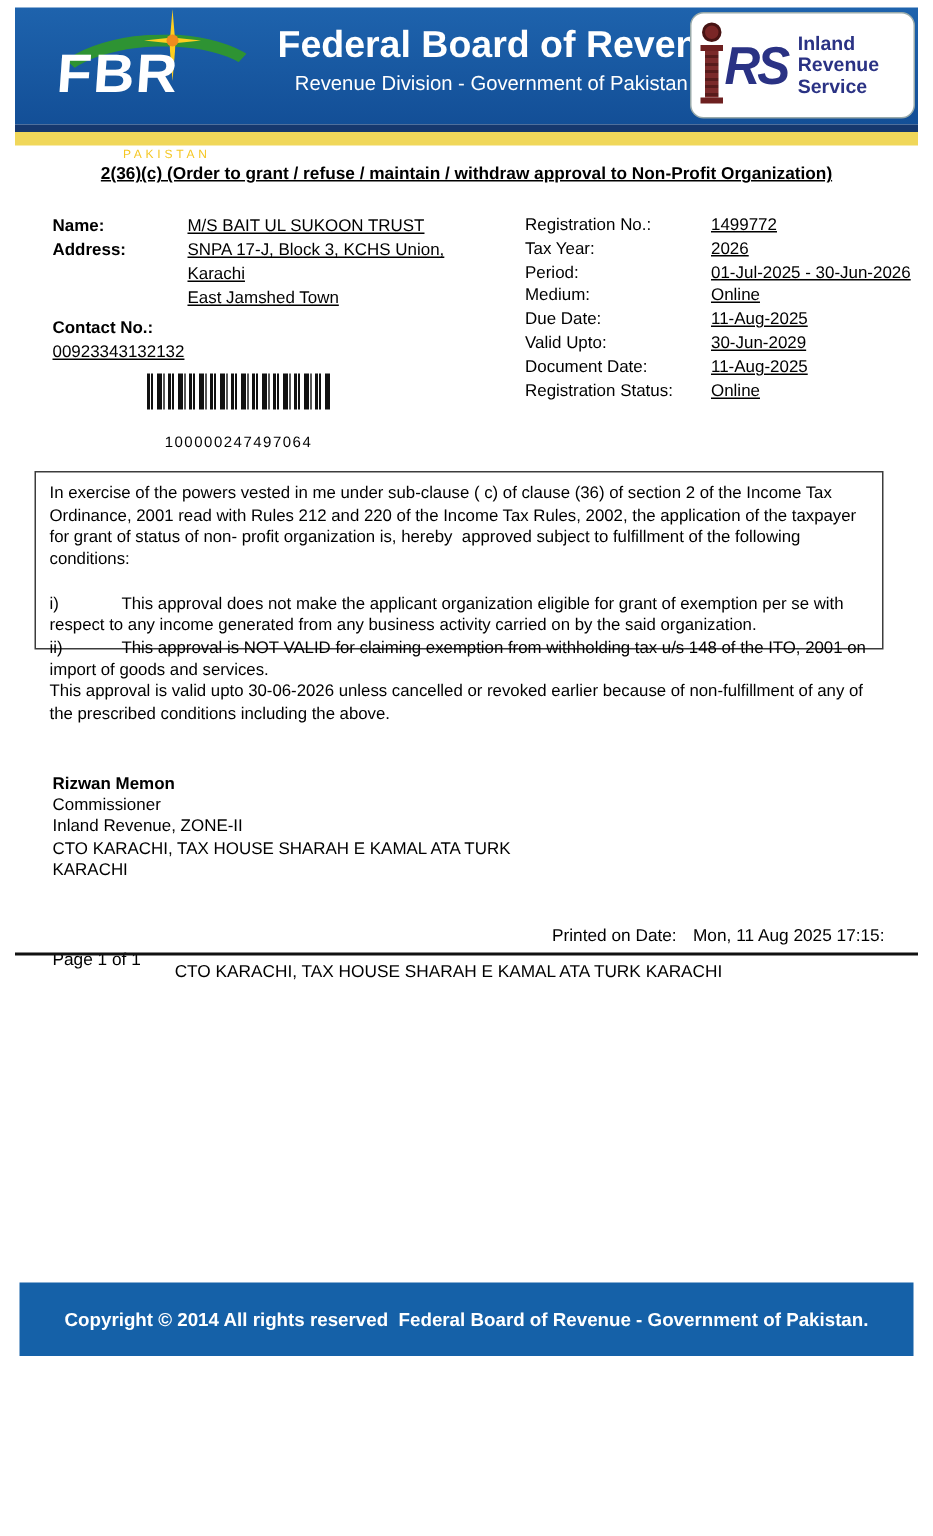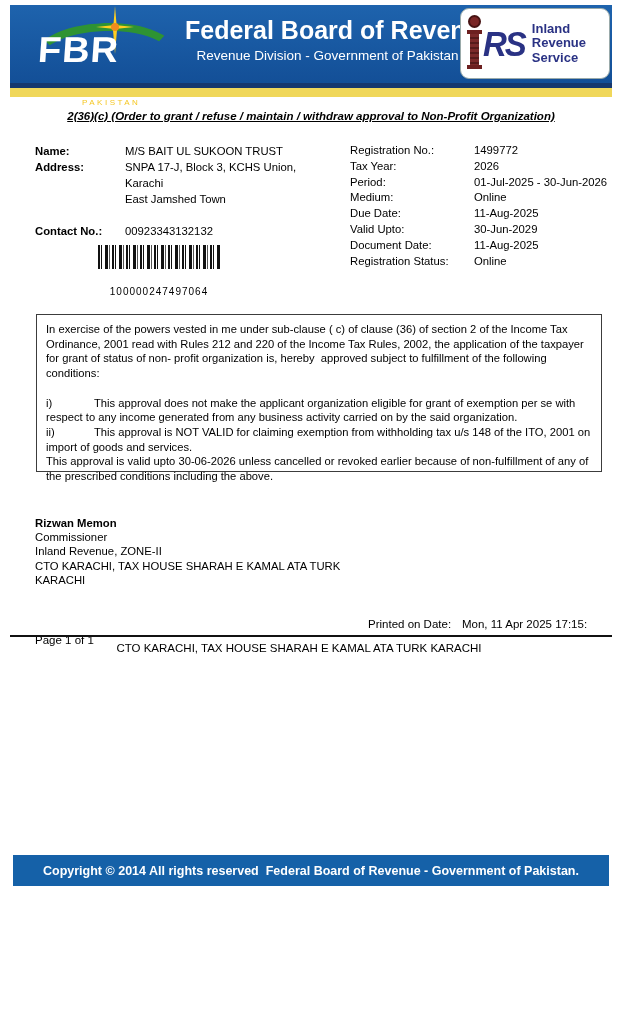--- a/index.html
+++ b/index.html
@@ -34,58 +34,58 @@
   .irs-pillar .cap { width:15px; height:4px; background:#6d2020; margin-top:2px; }
   .irs-pillar .shaft { width:9px; height:31px; background:repeating-linear-gradient(180deg,#7b2a2a 0 3px,#571b1b 3px 5px); }
   .irs-pillar .base { width:15px; height:4px; background:#6d2020; }
   .irs-rs { font-size:33px; font-weight:800; font-style:italic; color:#2a3284; letter-spacing:-2px;
             margin-left:1px; transform:scaleY(1.08); flex:none; }
   .irs-text { margin-left:7px; color:#2a3284; font-weight:bold; font-size:13px; line-height:14.5px; }
   .yellow-strip { position:absolute; left:10px; top:88px; width:602px; height:9px; background:#f0d75a; }
 
   
   .doc-heading { position:absolute; left:0; top:110px; width:622px; text-align:center;
-                 font-size:11.5px; font-weight:bold; text-decoration:underline;font-style:italic; }
+                 font-size:11.5px; font-weight:bold; text-decoration:underline; }
 
   
   .col-left { position:absolute; left:35px; top:143px; width:300px; font-size:11.3px; line-height:16px; }
   .col-right { position:absolute; left:350px; top:143px; width:265px; font-size:11.3px; line-height:15.8px; }
   .frow { display:flex; }
-  .frow.gap { margin-top:16px; }
+  .frow.gap { margin-top:4px;flex-direction:column; }
   .flabel { font-weight:bold; width:90px; flex:none; }
   .rlabel { font-weight:normal; width:124px; flex:none; }
-  .fvalue { flex:1; }
+  .fvalue { flex:1;text-decoration:underline; }
   .barcode-wrap { margin-left:63px; margin-top:6px; width:122px; }
   .barcode-bars { width:122px; height:24px;
      background:repeating-linear-gradient(90deg,#111 0 2px,#fff 2px 3px,#111 3px 4px,#fff 4px 7px,#111 7px 10px,#fff 10px 11px,#555 11px 12px,#fff 12px 14px); }
   .barcode-num { text-align:center; font-size:10px; letter-spacing:1px; margin-top:15px; }
 
   
-  .cond-box { position:absolute; left:36px; top:314px; width:566px; height:158px;
+  .cond-box { position:absolute; left:23px; top:314px; width:566px; height:119px;
               border:1.5px solid #3c3c3c; padding:7px 9px; font-size:11.2px; line-height:14.7px; }
   .cond-box p { margin:0; }
   .cond-box .intro { margin-bottom:14.7px; }
   .pre { white-space:pre-wrap; }
   .inum { display:inline-block; min-width:12px; }
   .tab { display:inline-block; width:36px; }
 
   
   .sig-block { position:absolute; left:35px; top:516px; font-size:11.3px; line-height:14.2px; }
   .sig-name { font-weight:bold; }
 
   
   .footer-row { position:absolute; left:0; top:618px; width:622px; height:16px; font-size:11.5px; }
   .page-info { position:absolute; left:35px; top:16px; }
   .printed-label { position:absolute; left:368px; top:0; }
   .printed-value { position:absolute; left:462px; top:0; }
   .footer-line { position:absolute; left:10px; top:635px; width:602px; border-top:2px solid #111; }
   .office-line { position:absolute; left:0; top:642px; width:598px; text-align:center; font-size:11.5px; }
 
   
-  .copyright-bar { position:absolute; left:13px; top:855px; width:596px; height:31px; background:#1561a8;
+  .copyright-bar { position:absolute; left:13px; top:855px; width:596px; height:49px; background:#1561a8;
                    color:#fff; font-weight:bold; font-size:12.5px; display:flex; align-items:center;
                    justify-content:center; }
 </style>
 </head>
 <body>
 
 <div class="page">
 
   <header class="band">
     <div class="fbr-logo">
@@ -190,20 +190,20 @@
     <div class="sig-name">Rizwan Memon</div>
     <div>Commissioner</div>
     <div>Inland Revenue, ZONE-II</div>
     <div>CTO KARACHI, TAX HOUSE SHARAH E KAMAL ATA TURK</div>
     <div>KARACHI</div>
   </div>
 
   <div class="footer-row">
     <span class="page-info">Page 1 of 1</span>
     <span class="printed-label">Printed on Date:</span>
-    <span class="printed-value">Mon, 11 Apr 2025 17:15:</span>
+    <span class="printed-value">Mon, 11 Aug 2025 17:15:</span>
   </div>
   <div class="footer-line"></div>
   <div class="office-line">CTO KARACHI, TAX HOUSE SHARAH E KAMAL ATA TURK KARACHI</div>
 
   <div class="copyright-bar pre">Copyright © 2014 All rights reserved  Federal Board of Revenue - Government of Pakistan.</div>
 
 </div>
 
 </body></html>

